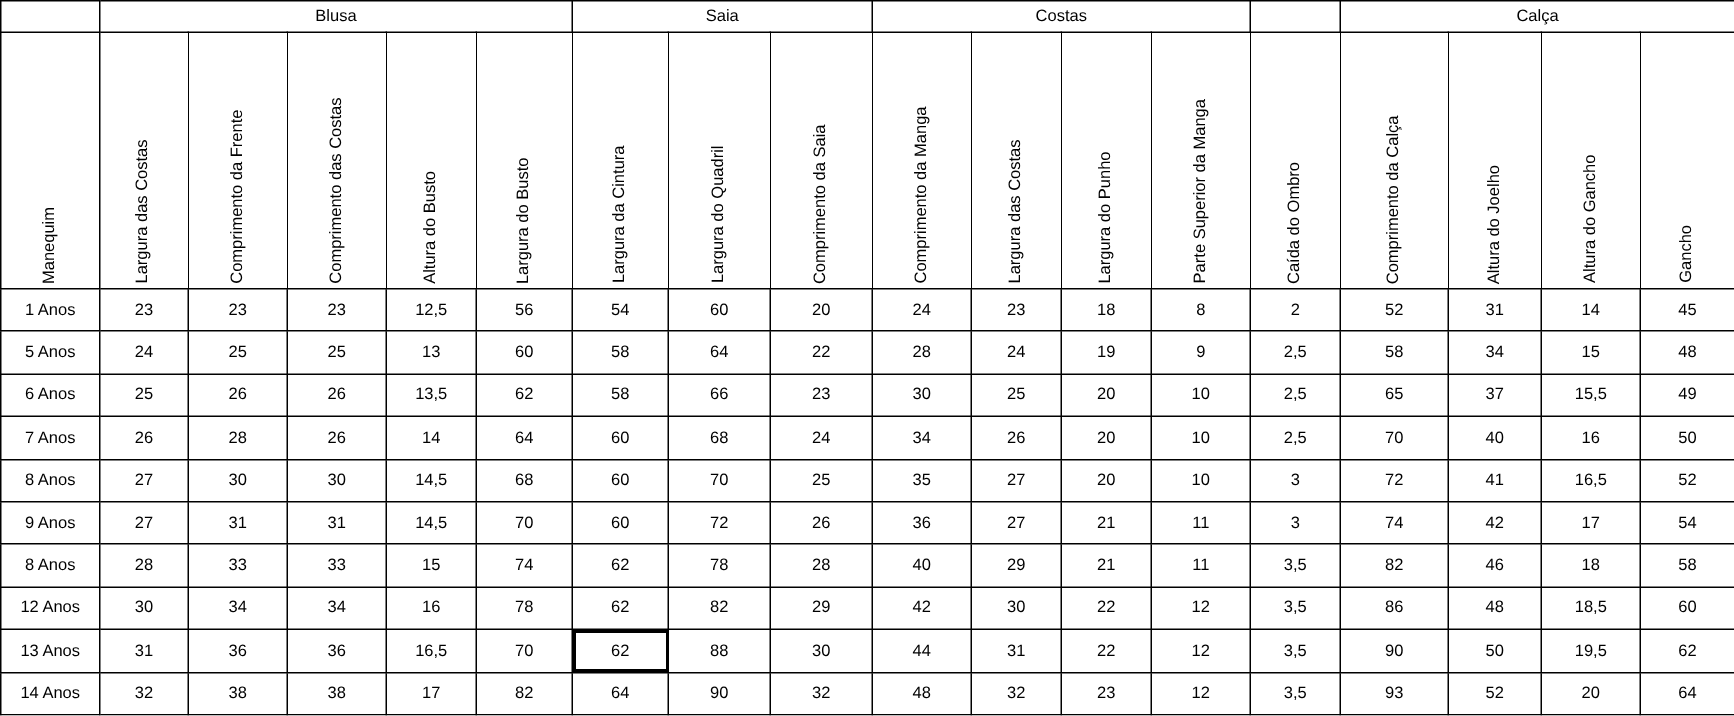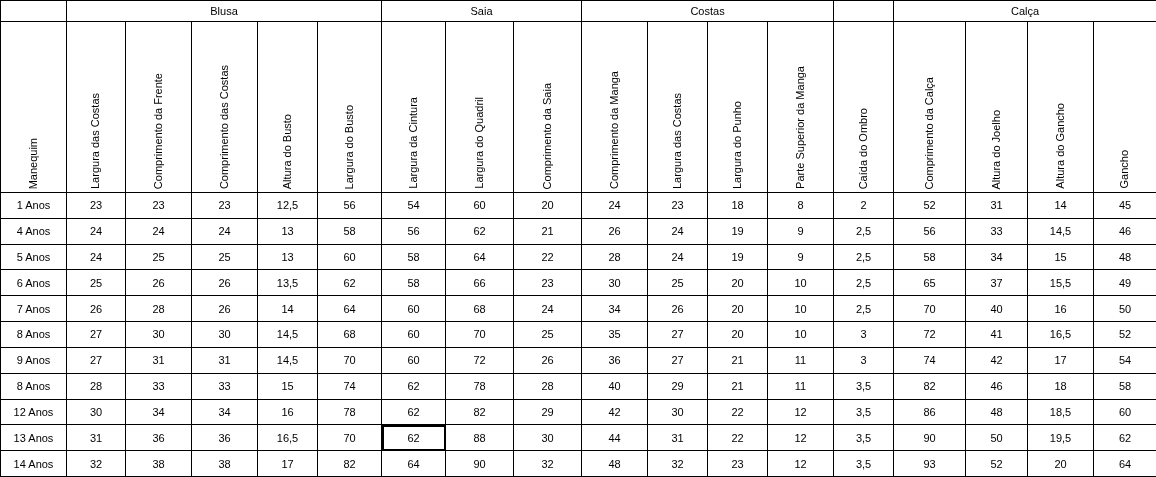--- a/index.html
+++ b/index.html
@@ -240,40 +240,20 @@
           <td>20</td>
           <td>24</td>
           <td>23</td>
           <td>18</td>
           <td>8</td>
           <td>2</td>
           <td>52</td>
           <td>31</td>
           <td>14</td>
           <td>45</td>
-        </tr>
-        <tr class="data-row">
-          <td class="rowlabel">4 Anos</td>
-          <td>24</td>
-          <td>24</td>
-          <td>24</td>
-          <td>13</td>
-          <td>58</td>
-          <td>56</td>
-          <td>62</td>
-          <td>21</td>
-          <td>26</td>
-          <td>24</td>
-          <td>19</td>
-          <td>9</td>
-          <td>2,5</td>
-          <td>56</td>
-          <td>33</td>
-          <td>14,5</td>
-          <td>46</td>
         </tr>
         <tr class="data-row">
           <td class="rowlabel">5 Anos</td>
           <td>24</td>
           <td>25</td>
           <td>25</td>
           <td>13</td>
           <td>60</td>
           <td>58</td>
           <td>64</td>

